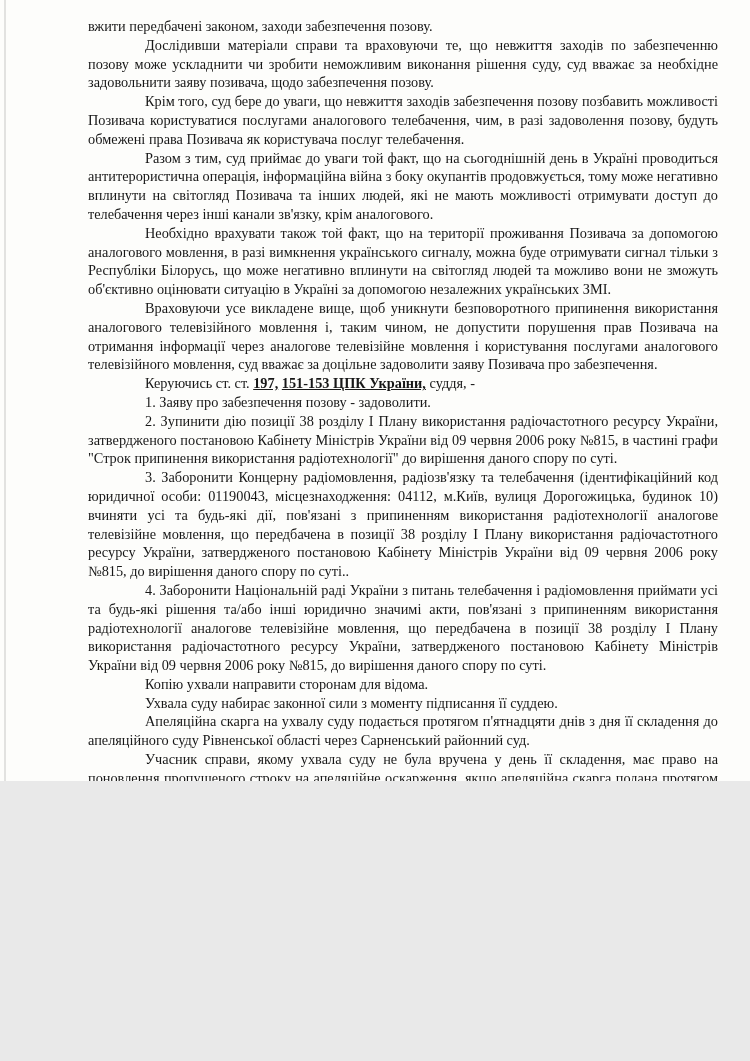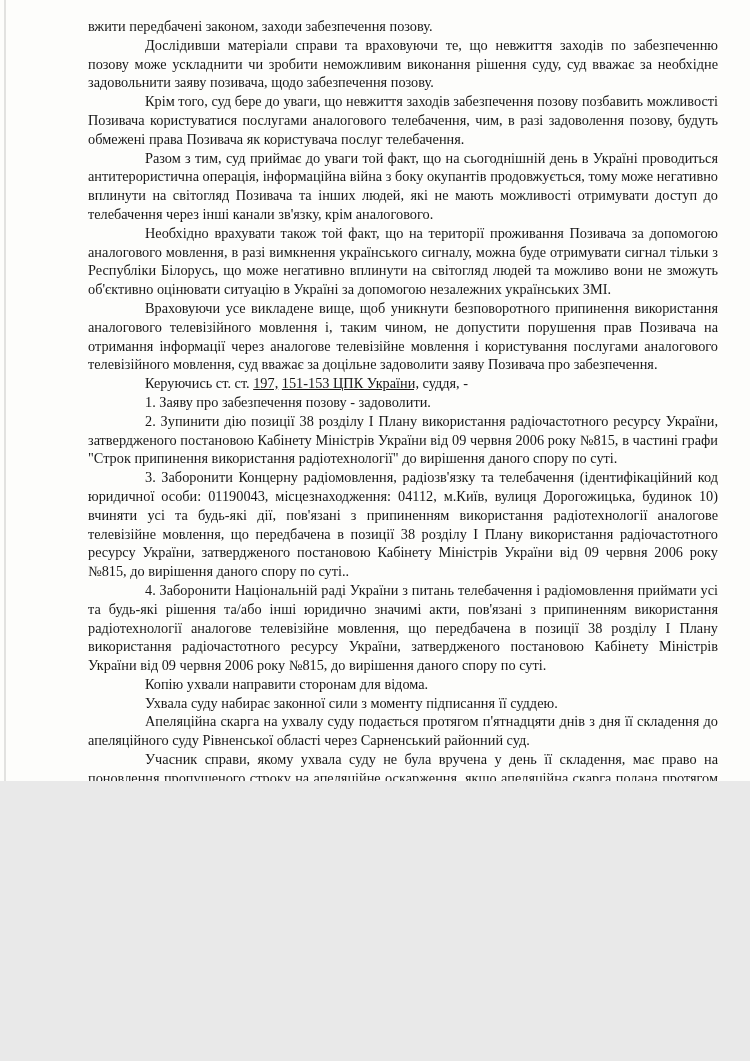--- a/index.html
+++ b/index.html
@@ -9,21 +9,21 @@
     font-family:"Liberation Serif","DejaVu Serif",serif;color:#171717;
   }
   .scan-edge{position:absolute;left:4px;top:0;width:2px;height:1061px;background:#e2e2e0;}
   .body-text{
     position:absolute;left:0;top:0;width:750px;
     padding:17px 32px 0 88px;box-sizing:border-box;
     font-size:14.3px;line-height:18.8px;text-align:justify;
   }
   .para{margin:0;text-indent:57px;}
   .para.noindent{text-indent:0;}
-  .u{text-decoration:underline;}
+  .u{text-decoration:underline;font-weight:bold;}
   .heading{margin:10px 0 9px;text-align:center;font-weight:bold;font-size:15px;letter-spacing:.4px;text-indent:0;}
   
   .abs{position:absolute;}
   .judge-label{left:264px;top:895px;font-weight:bold;font-size:15px;}
   .judge-name{left:510px;top:896px;font-weight:bold;font-size:17px;}
   .certified{
     left:386px;top:864px;width:170px;text-align:center;
     font-family:"Liberation Sans","DejaVu Sans",sans-serif;
     font-weight:bold;color:#6c83cd;font-size:17px;line-height:20px;
     letter-spacing:1px;opacity:.92;transform:rotate(-1.5deg);

